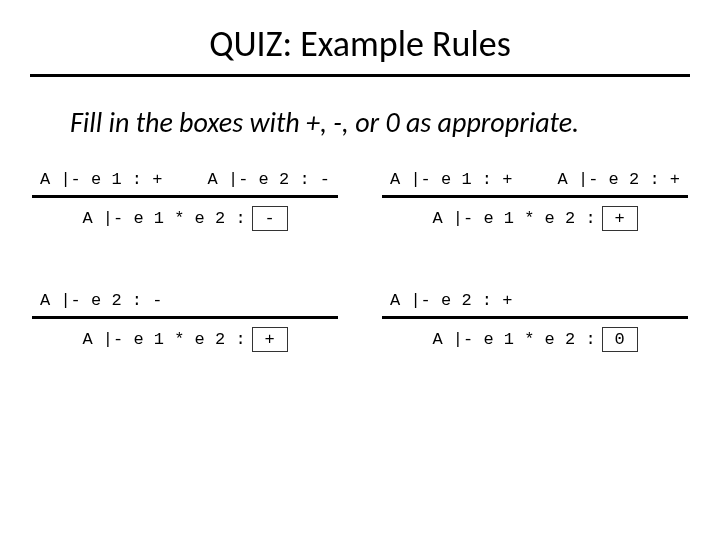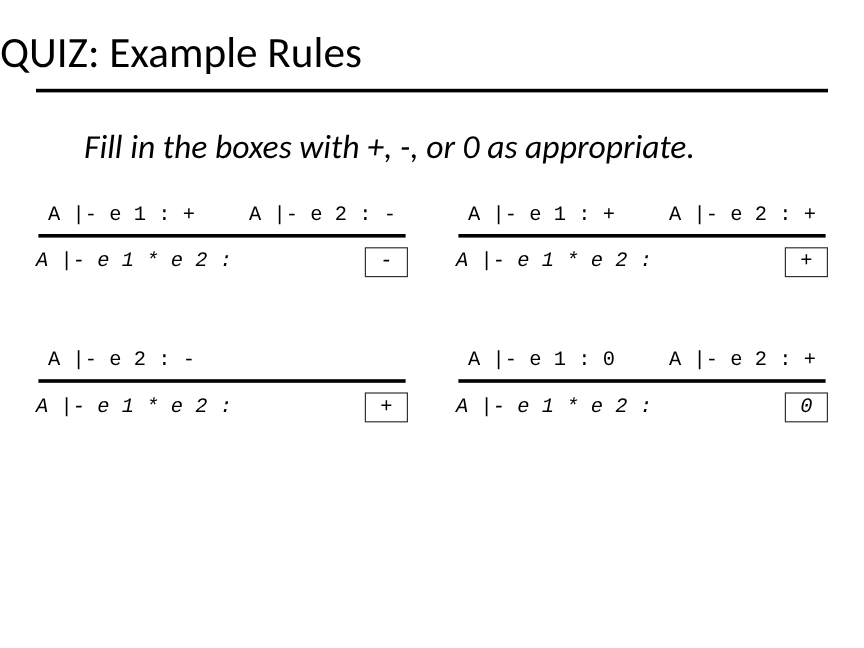--- a/index.html
+++ b/index.html
@@ -5,20 +5,21 @@
     body {
       margin: 0;
       padding: 0;
       background: #fff;
       width: 720px;
       height: 540px;
       overflow: hidden;
       font-family: Calibri, 'Segoe UI', Arial, sans-serif;
     }
     .title {
+      text-align: center;
       font-size: 36px;
       font-weight: 400;
       margin: 22px 0 8px 0;
     }
     .title-rule {
       border: none;
       height: 3px;
       background: #000;
       margin: 0 30px 28px 30px;
     }
@@ -47,23 +48,22 @@
     }
     .rule {
       border-bottom: 3px solid #000;
       margin: 6px 2px 8px 2px;
     }
     .conclusion {
       font-family: 'Courier New', monospace;
       font-size: 17px;
       text-align: center;
       display: flex;
-      justify-content: space-between;
+      justify-content: center;
       align-items: center;
-      font-style: italic;
     }
     .box {
       display: inline-block;
       border: 1px solid #333;
       min-width: 22px;
       padding: 2px 6px;
       margin-left: 6px;
       text-align: center;
       font-family: 'Courier New', monospace;
       font-size: 17px;
@@ -110,21 +110,20 @@
     </div>
     <div class="rule"></div>
     <div class="conclusion">
       <span>A |- e 1 * e 2 :</span>
       <span class="box">+</span>
     </div>
   </div>
 
   <div class="cell">
     <div class="premises">
-      <span>A |- e 1 : 0</span>
       <span>A |- e 2 : +</span>
     </div>
     <div class="rule"></div>
     <div class="conclusion">
       <span>A |- e 1 * e 2 :</span>
       <span class="box">0</span>
     </div>
   </div>
 
 </div>

